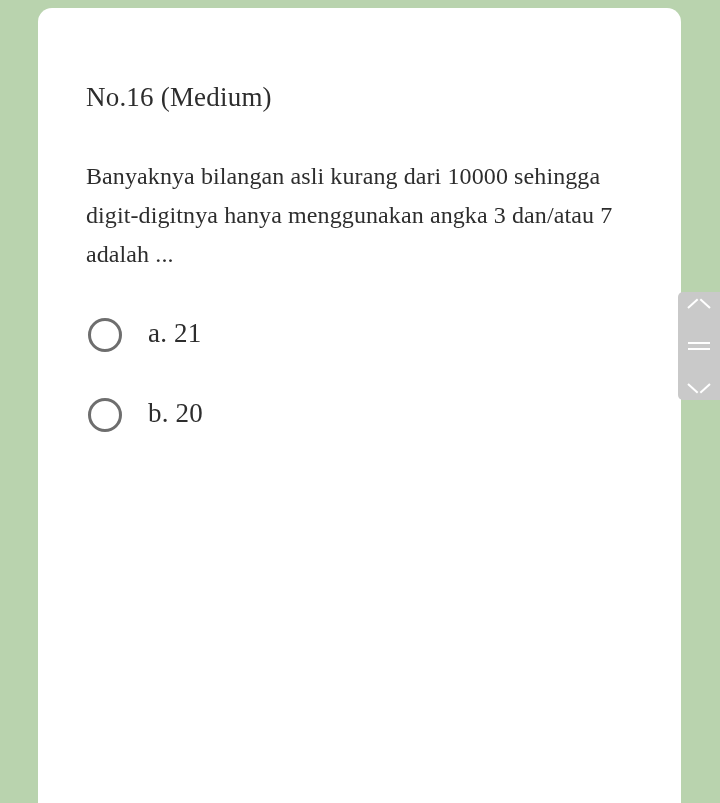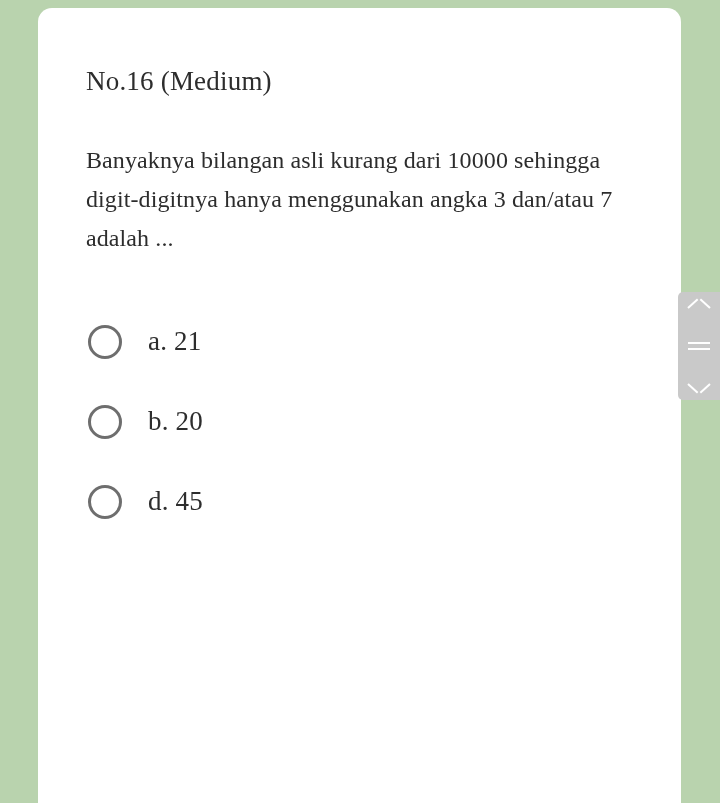--- a/index.html
+++ b/index.html
@@ -27,42 +27,42 @@
     left: 38px;
     top: 8px;
     width: 643px;
     height: 795px;
     background: #ffffff;
     border-radius: 14px 14px 0 0;
     box-sizing: border-box;
     overflow: hidden;
   }
   .card-inner {
-    padding: 56px 48px 0 48px;
+    padding: 72px 48px 0 48px;
   }
   .question-no {
     font-size: 27px;
     color: #2d2d2d;
     line-height: 1.3;
     letter-spacing: 0.2px;
   }
   .question-text {
     margin-top: 42px;
     font-size: 24px;
     color: #2d2d2d;
     line-height: 1.62;
     max-width: 530px;
     letter-spacing: 0.1px;
   }
   .options {
     margin-top: 44px;
   }
   .option {
     display: flex;
-    align-items: center;
+    align-items: flex-start;
     height: 80px;
   }
   .radio {
     width: 34px;
     height: 34px;
     border-radius: 50%;
     border: 3px solid #6e6e6e;
     box-sizing: border-box;
     flex: 0 0 auto;
     margin-left: 2px;
@@ -158,24 +158,20 @@
           <span class="radio"></span>
           <span class="option-label">a. 21</span>
         </div>
 
         <div class="option">
           <span class="radio"></span>
           <span class="option-label">b. 20</span>
         </div>
 
 
-        <div class="option">
-          <span class="radio"></span>
-          <span class="option-label">d. 45</span>
-        </div>
 
 
       </div>
     </div>
   </div>
 
   <div class="scroll-widget">
     <span class="chev chev-up"></span>
     <span class="grip"></span>
     <span class="chev chev-down"></span>

